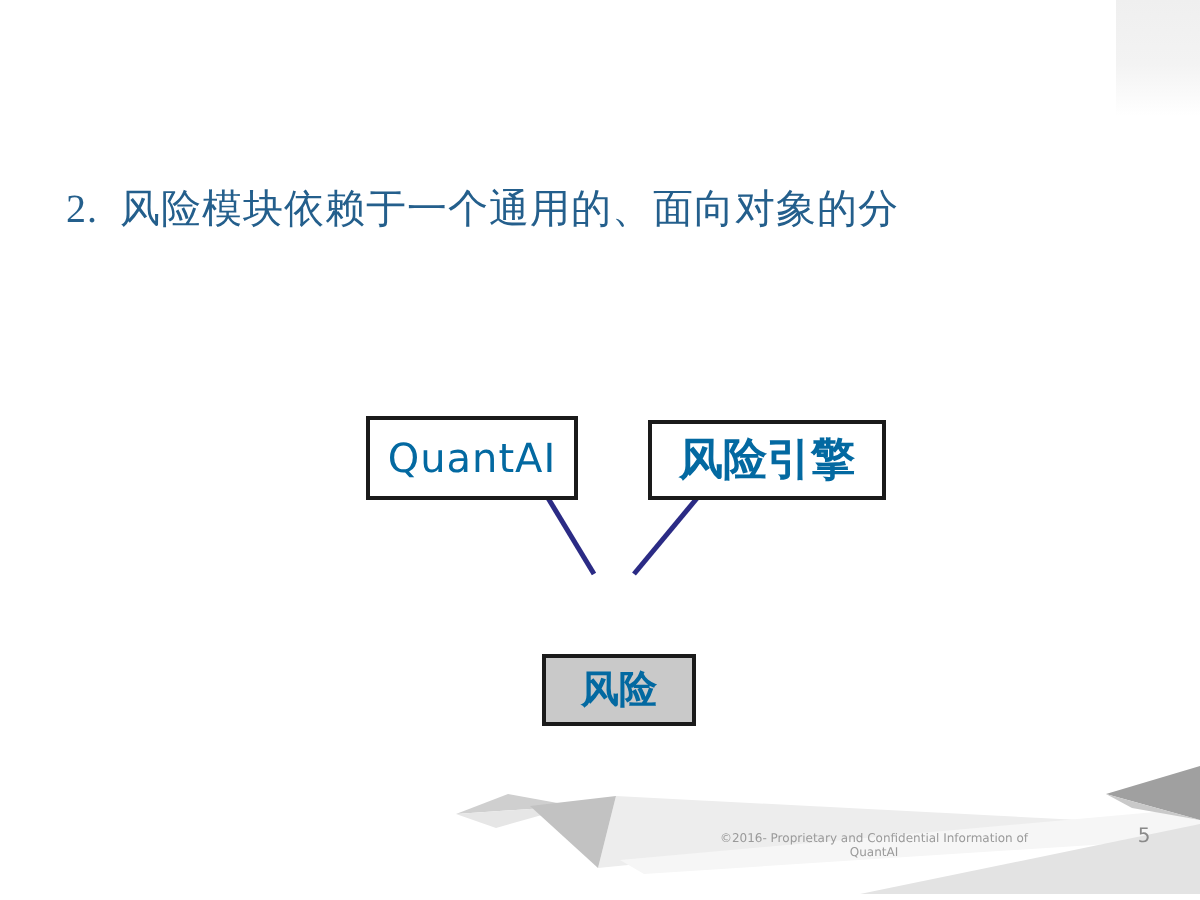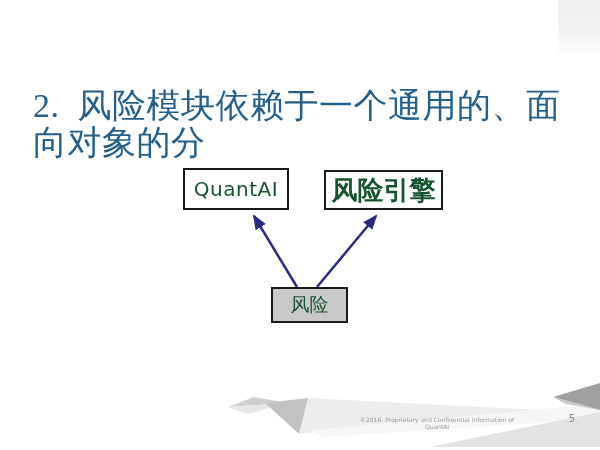--- a/index.html
+++ b/index.html
@@ -12,37 +12,38 @@
   }
   
   .corner-shade{
     position:absolute;top:0;right:0;width:42px;height:58px;
     background:linear-gradient(to bottom, #efefef 0%, #f3f3f3 55%, rgba(255,255,255,0) 100%);
     pointer-events:none;
   }
   .slide-title{
     position:absolute;left:33px;top:13px;width:545px;
     font-family:"Liberation Serif","DejaVu Serif",serif;
-    font-size:34px;line-height:37px;
+    font-size:20px;line-height:37px;
     color:#245f8c;
     white-space:pre-wrap;
     letter-spacing:0.5px;
   }
   
   .node{
     position:absolute;
     box-sizing:border-box;
     border:2px solid #1a1a1a;
     background:#ffffff;
     display:flex;align-items:center;justify-content:center;
-    color:#14532d;
+    color:#0369a1;
+    margin-top:40px;
   }
   #node-quantai{left:183px;top:168px;width:106px;height:42px;font-size:20px;letter-spacing:0.5px;}
-  #node-risk-engine{left:324px;top:170px;width:119px;height:40px;font-size:26px;font-weight:600;}
-  #node-risk{left:271px;top:287px;width:77px;height:36px;font-size:19px;font-weight:400;background:#c9c9c9;text-align:center;}
+  #node-risk-engine{left:324px;top:170px;width:119px;height:40px;font-size:22px;font-weight:600;}
+  #node-risk{left:271px;top:287px;width:77px;height:36px;font-size:19px;font-weight:700;background:#c9c9c9;text-align:center;}
   svg.overlay{position:absolute;left:0;top:0;pointer-events:none;}
   .footer-copy{
     position:absolute;left:347px;top:416px;width:180px;
     text-align:center;
     font-size:6px;color:#9a9a9a;letter-spacing:0;
   }
   .page-num{
     position:absolute;left:564px;top:413px;width:16px;
     font-size:10px;color:#8a8a8a;text-align:center;
   }

